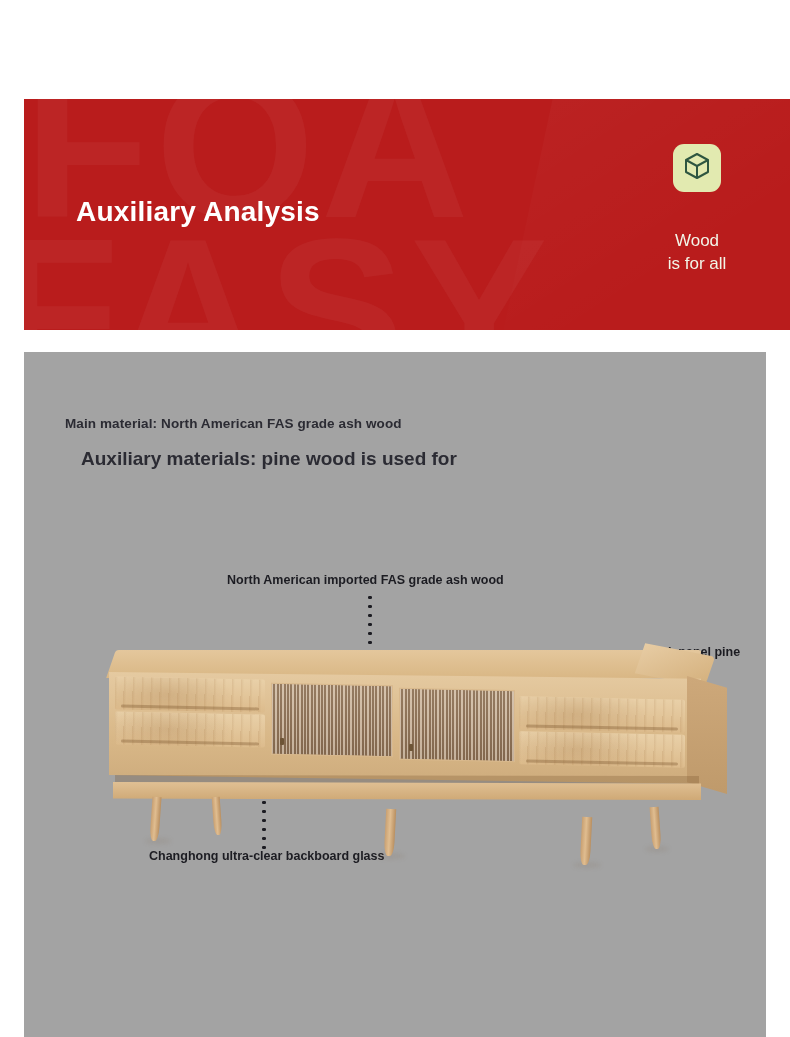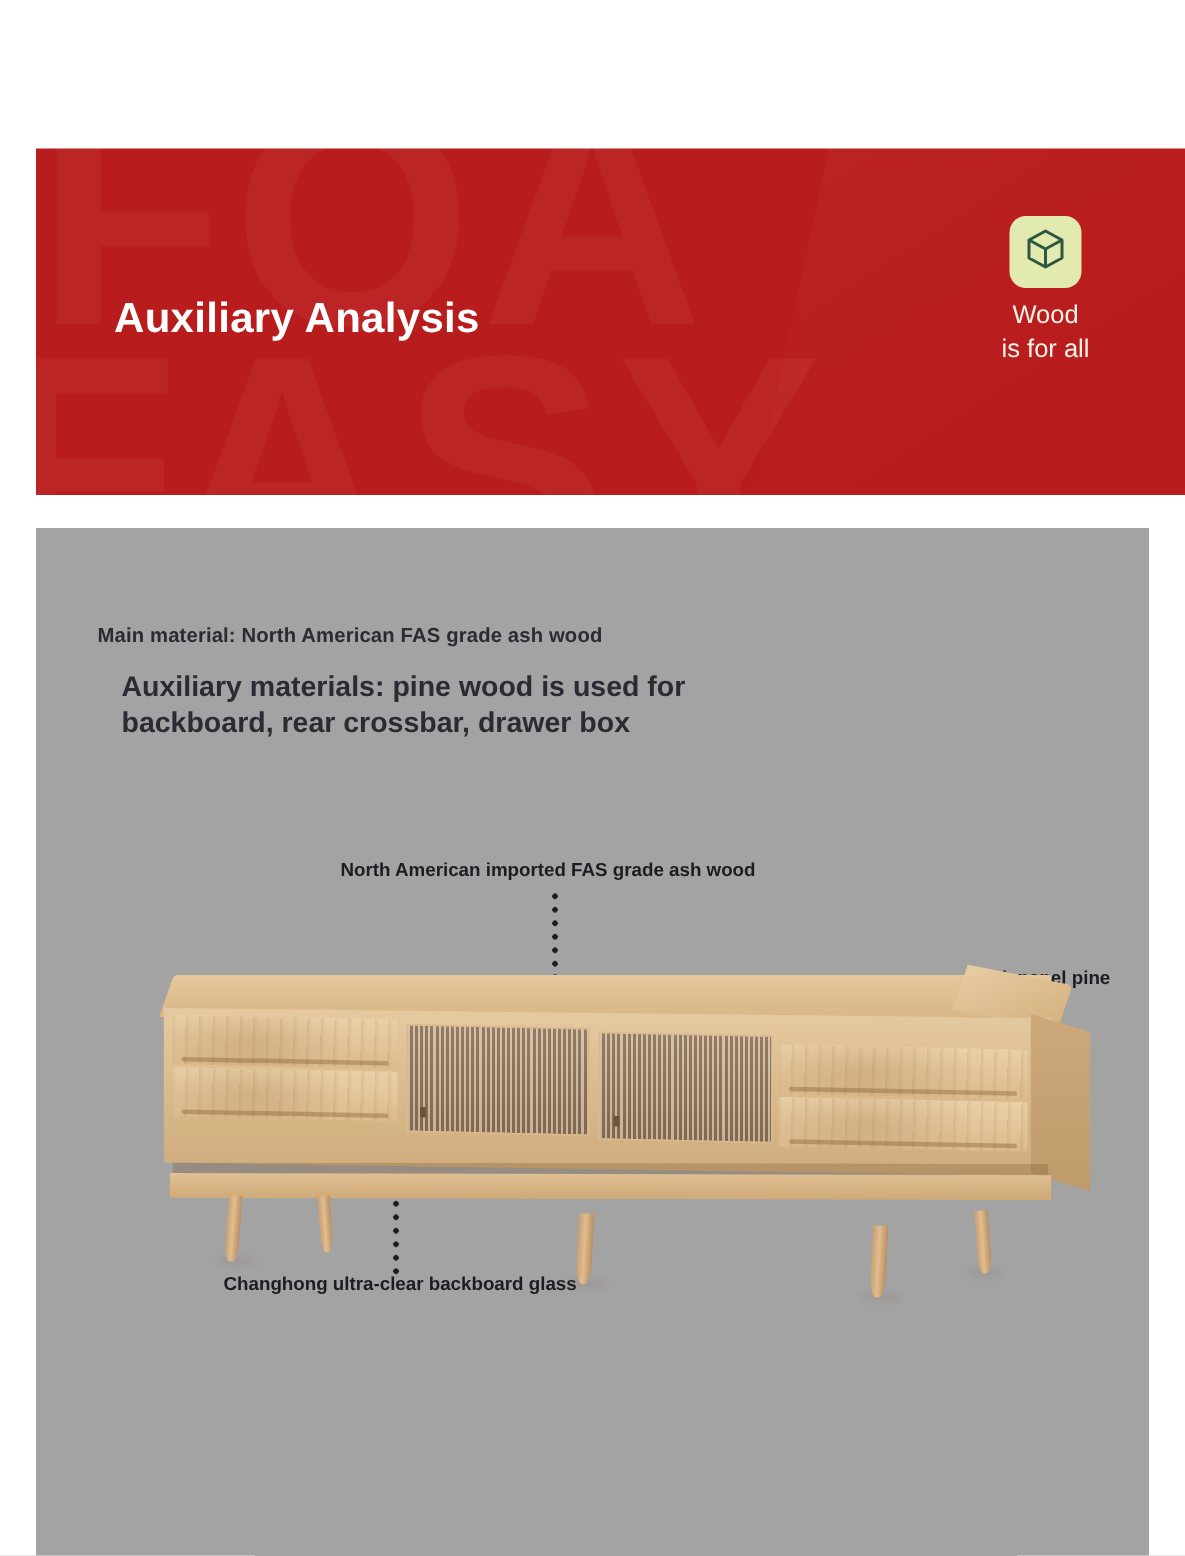--- a/index.html
+++ b/index.html
@@ -73,21 +73,21 @@
     width: 48px;
     height: 48px;
     margin: 0 auto;
     background: #e2eab0;
     border-radius: 11px;
     display: flex;
     align-items: center;
     justify-content: center;
   }
   .banner-tagline {
-    margin-top: 7px;
+    margin-top: 38px;
     font-size: 17px;
     color: #f2f5e8;
     line-height: 1.35;
     font-weight: normal;
   }
 
   
   .panel {
     position: absolute;
     left: 24px;
@@ -348,21 +348,20 @@
     </div>
   </div>
 </div>
 
 <div class="panel">
 
   <div class="heading-block">
     <p class="heading-small">Main material: North American FAS grade ash wood</p>
     <p class="heading-large">
       <span>Auxiliary materials: pine wood is used for</span><br>
-      <span>backboard, rear crossbar, drawer box</span>
     </p>
   </div>
 
   <div class="anno-label anno-top">North American imported FAS grade ash wood</div>
   <div class="anno-label anno-right">Back panel pine</div>
   <div class="anno-label anno-bottom">Changhong ultra-clear backboard glass</div>
 
   <div class="dots-v dots-top"></div>
   <div class="dots-v dots-mid"></div>
   <div class="dots-v dots-right"></div>

